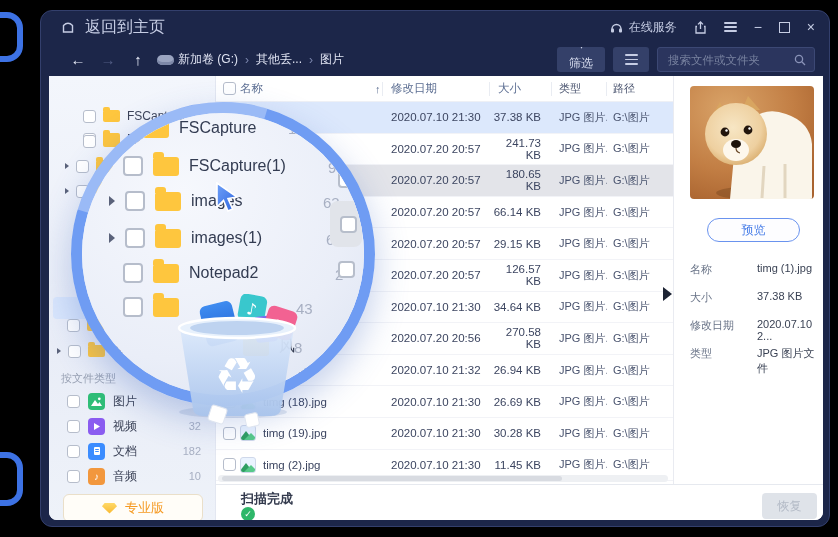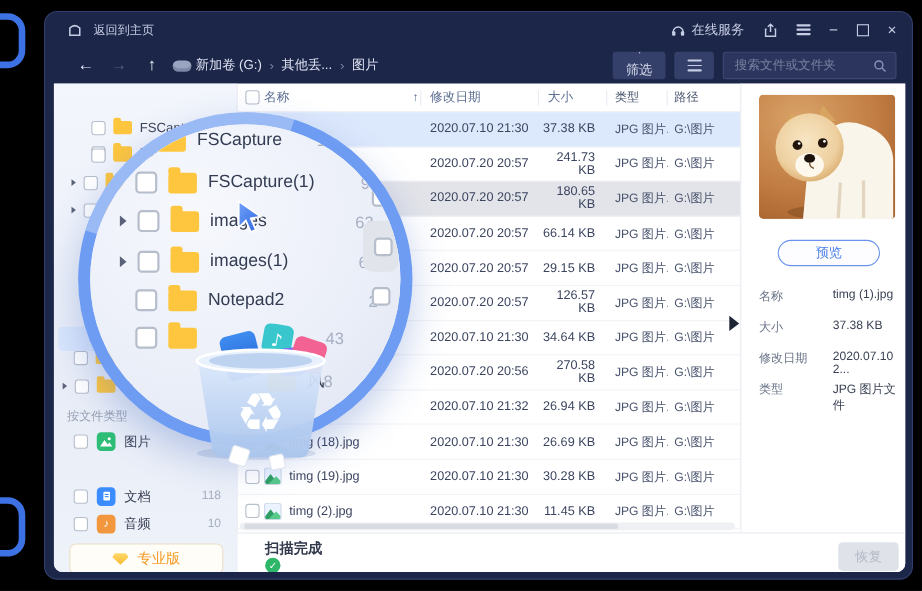--- a/index.html
+++ b/index.html
@@ -6,21 +6,21 @@
   #stage{position:relative;width:838px;height:537px;background:#000;overflow:hidden;
          font-family:"Liberation Sans","DejaVu Sans",sans-serif;-webkit-font-smoothing:antialiased;}
   
   .arc{position:absolute;width:26px;height:38px;border:6px solid #3d72e4;border-radius:16px;background:transparent;}
   #arc-top{left:-15px;top:12px;}
   #arc-bot{left:-15px;top:452px;height:42px;}
   
   #win{position:absolute;left:40px;top:10px;width:790px;height:517px;background:#1c2649;
        border:1px solid #333f6c;border-radius:12px;box-sizing:border-box;}
   .titlebar{position:absolute;left:0;top:0;right:0;height:32px;display:flex;align-items:center;color:#c6cde4;}
-  .tb-left{display:flex;align-items:center;gap:10px;padding-left:20px;font-size:11px;}
+  .tb-left{display:flex;align-items:center;gap:10px;padding-left:20px;font-size:16px;}
   .tb-right{margin-left:auto;display:flex;align-items:center;gap:17px;padding-right:14px;font-size:12px;}
   .wbtn{font-size:14px;line-height:1;cursor:default;color:#c6cde4;}
   .boxbtn{width:9px;height:9px;border:1.3px solid #c6cde4;display:inline-block;}
   .bars{display:flex;flex-direction:column;gap:2.6px;}
   .bars i{display:block;width:13px;height:1.8px;background:#c6cde4;border-radius:1px;}
   .toolbar{position:absolute;left:0;top:32px;right:0;height:33px;display:flex;align-items:center;
            font-size:12px;color:#dfe3f2;}
   .nav{width:18px;text-align:center;font-size:15px;color:#e8ecf8;}
   .nav.dim{color:#535d85;}
   .drive{width:17px;height:10px;background:#9aa4c0;border-radius:5px;margin:0 4px 0 10px;box-shadow:inset 0 -3px 0 #7d88a8;}
@@ -232,31 +232,41 @@
           <span class="cb"></span>
           <span class="ticon" style="background:#2fbe77;">
             <svg width="11" height="11" viewBox="0 0 11 11">
                 <path d="M0 10 L4 4 L7 8 L8.5 6 L11 10 Z" fill="#fff"></path>
                 <circle cx="8.3" cy="2.8" r="1.4" fill="#fff"></circle>
               </svg>
           </span>
           <span>图片</span>
           <span class="cnt"></span>
         </div>
+        <div class="trow" style="top:339px;">
+          <span class="cb"></span>
+          <span class="ticon" style="background:#8a5cf0;">
+            <svg width="9" height="9" viewBox="0 0 9 9">
+                <path d="M2 1 L8 4.5 L2 8 Z" fill="#fff"></path>
+              </svg>
+          </span>
+          <span>视频</span>
+          <span class="cnt">32</span>
+        </div>
         <div class="trow" style="top:364px;">
           <span class="cb"></span>
           <span class="ticon" style="background:#3b8cff;">
             <svg width="10" height="10" viewBox="0 0 10 10">
                 <rect x="2" y="1" width="6" height="8" rx="1" fill="#fff"></rect>
                 <rect x="3.2" y="3" width="3.6" height="1" fill="#3b8cff"></rect>
                 <rect x="3.2" y="5" width="3.6" height="1" fill="#3b8cff"></rect>
               </svg>
           </span>
           <span>文档</span>
-          <span class="cnt">118</span>
+          <span class="cnt">182</span>
         </div>
         <div class="trow" style="top:389px;">
           <span class="cb"></span>
           <span class="ticon" style="background:#f2973d;">
             <span style="color:#fff;font-size:10px;">♪</span>
           </span>
           <span>音频</span>
           <span class="cnt">10</span>
         </div>
         <div class="pro-btn">

